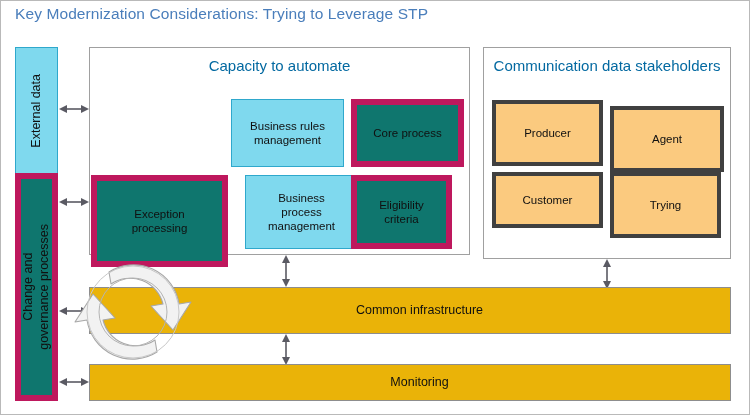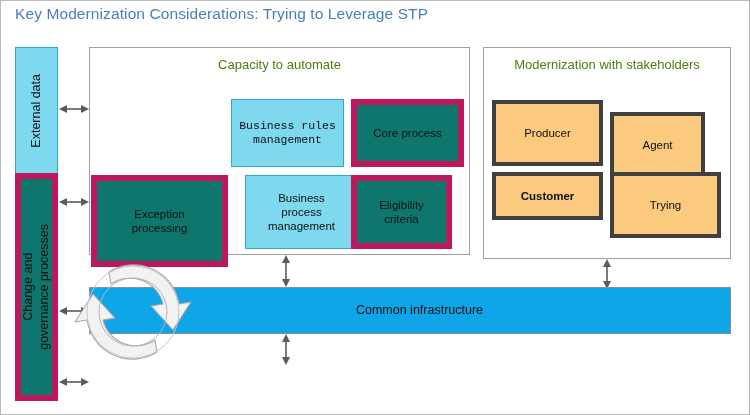--- a/index.html
+++ b/index.html
@@ -54,38 +54,38 @@
     box-sizing: border-box;
     background: #ffffff;
     border: 1px solid #a0a0a0;
   }
   .panel-title {
     position: absolute;
     left: 0;
     right: 0;
     top: 9px;
     text-align: center;
-    font-size: 13px;
-    color: #4d7c0f;
+    font-size: 15px;
+    color: #0369a1;
   }
 
   .gray-box {
     background: #0f766e;
     border: 6px solid #be185d;
   }
   .cyan-box {
     background: #7FD9EE;
     border: 1px solid #2FA8CC;
   }
   .orange-box {
     background: #FBCA7F;
     border: 4px solid #404040;
   }
   .white-bar {
-    background: #0ea5e9;
+    background: #eab308;
     border: 1px solid #8d8d8d;
     padding-left: 19px;
   }
 
   
   .vbox {
     position: absolute;
     box-sizing: border-box;
     display: flex;
     align-items: center;
@@ -163,44 +163,44 @@
       <line x1="3" y1="7" x2="27" y2="7" stroke="#5A5A63" stroke-width="1.6"></line>
       <polygon points="0,7 8,3 8,11" fill="#5A5A63"></polygon>
       <polygon points="30,7 22,3 22,11" fill="#5A5A63"></polygon>
     </svg>
   </div>
 
   <div class="panel" style="left:88px; top:46px; width:381px; height:208px;">
     <div class="panel-title">Capacity to automate</div>
   </div>
 
-  <div class="box cyan-box" style="left:230px; top:98px; width:113px; height:68px; white-space:pre-line;font-family:Liberation Mono, monospace;">Business rules
+  <div class="box cyan-box" style="left:230px; top:98px; width:113px; height:68px; white-space:pre-line;">Business rules
 management</div>
 
   <div class="box gray-box" style="left:350px; top:98px; width:113px; height:68px; white-space:pre-line;">Core process</div>
 
   <div class="box gray-box" style="left:90px; top:174px; width:137px; height:92px; white-space:pre-line;">Exception
 processing</div>
 
   <div class="box cyan-box" style="left:244px; top:174px; width:113px; height:74px; white-space:pre-line;">Business
 process
 management</div>
 
   <div class="box gray-box" style="left:350px; top:174px; width:101px; height:74px; white-space:pre-line;">Eligibility
 criteria</div>
 
   <div class="panel" style="left:482px; top:46px; width:248px; height:212px;">
-    <div class="panel-title">Modernization with stakeholders</div>
+    <div class="panel-title">Communication data stakeholders</div>
   </div>
 
   <div class="box orange-box" style="left:491px; top:99px; width:111px; height:66px;">Producer</div>
 
-  <div class="box orange-box" style="left:609px; top:111px; width:95px; height:66px;">Agent</div>
-
-  <div class="box orange-box" style="left:491px; top:171px; width:111px; height:48px;font-weight:bold;">Customer</div>
+  <div class="box orange-box" style="left:609px; top:105px; width:114px; height:66px;">Agent</div>
+
+  <div class="box orange-box" style="left:491px; top:171px; width:111px; height:56px;">Customer</div>
 
   <div class="box orange-box" style="left:609px; top:171px; width:111px; height:66px;">Trying</div>
 
   <div class="varrow" style="left:278px; top:254px; width:14px; height:32px;">
     <svg width="14" height="32" viewBox="0 0 14 32">
       <line x1="7" y1="3" x2="7" y2="29" stroke="#5A5A63" stroke-width="1.6"></line>
       <polygon points="7,0 3,8 11,8" fill="#5A5A63"></polygon>
       <polygon points="7,32 3,24 11,24" fill="#5A5A63"></polygon>
     </svg>
   </div>
@@ -216,20 +216,21 @@
   <div class="varrow" style="left:278px; top:333px; width:14px; height:31px;">
     <svg width="14" height="31" viewBox="0 0 14 31">
       <line x1="7" y1="3" x2="7" y2="28" stroke="#5A5A63" stroke-width="1.6"></line>
       <polygon points="7,0 3,8 11,8" fill="#5A5A63"></polygon>
       <polygon points="7,31 3,23 11,23" fill="#5A5A63"></polygon>
     </svg>
   </div>
 
   <div class="box white-bar" style="left:88px; top:286px; width:642px; height:47px; font-size:12.5px;">Common infrastructure</div>
 
+  <div class="box white-bar" style="left:88px; top:363px; width:642px; height:37px; font-size:12.5px;">Monitoring</div>
 
   <div id="cycle-graphic">
     <svg width="132" height="132" viewBox="0 0 132 132">
       <g fill="#F2F2F2" stroke="#A8A8A8" stroke-width="1.1" stroke-linejoin="round">
 
         <path d="M 42,26
                  A 46,46 0 0 1 112,58
                  L 124,56
                  L 106,84
                  L 84,60

